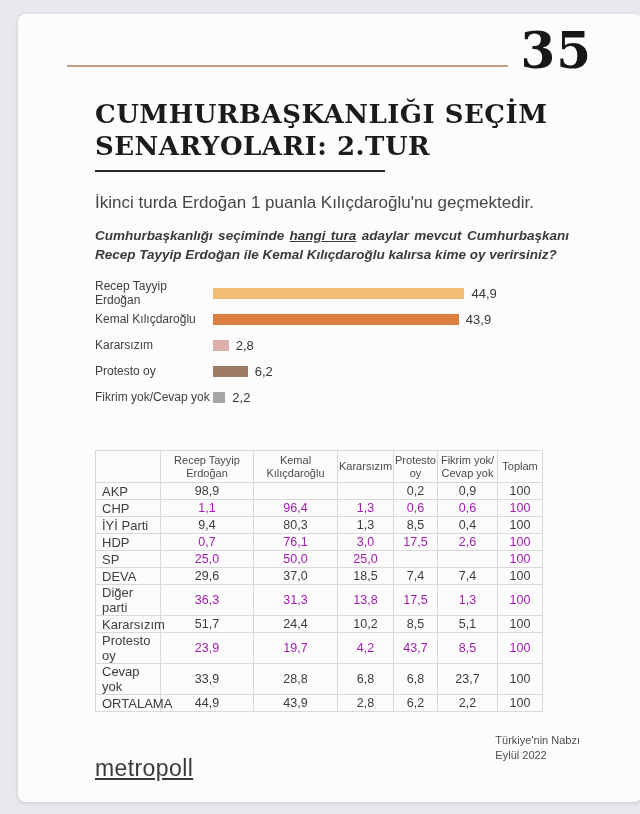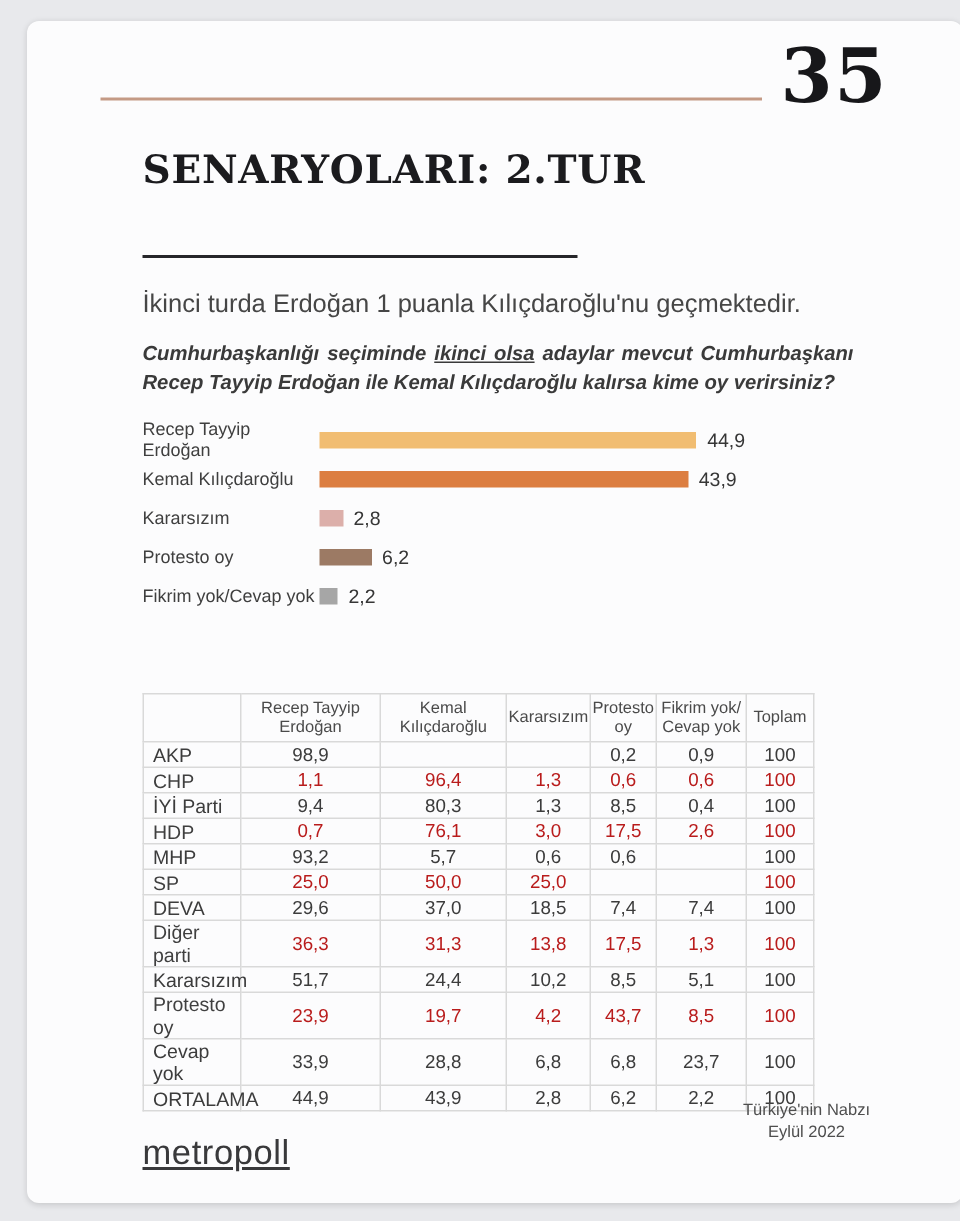--- a/index.html
+++ b/index.html
@@ -51,63 +51,64 @@
     font-size:12px; color:#3f3f3f;
   }
   .bar { height:11px; flex:0 0 auto; }
   .bar-value { margin-left:7px; font-size:13px; color:#363636; }
   .table-intro {
     position:absolute; left:77px; top:412px; width:478px;
     font-size:13.5px; font-weight:700; line-height:19px;
     color:#3a3a3a; text-align:justify;
   }
   table.crosstab {
-    position:absolute; left:77px; top:448px; width:447px;
+    position:absolute; left:77px; top:436px; width:447px;
     border-collapse:collapse; table-layout:fixed;
   }
   .crosstab th, .crosstab td { border:1px solid #d9d9d9; }
   .crosstab th {
     height:32px; font-weight:400; font-size:11px; line-height:13px;
     color:#4a4a4a; text-align:center; vertical-align:middle;
     white-space:pre-line; padding:1px 1px;
   }
   .crosstab td {
     height:17px; font-size:12.5px; text-align:center;
     vertical-align:middle; padding:0 2px;
   }
   .crosstab td.row-label { text-align:left; padding-left:6px; color:#3f3f3f; font-size:13px; }
   .crosstab tr.dark td { color:#3c3c3c; }
-  .crosstab tr.tan td { color:#b91c1c; }
+  .crosstab tr.tan td { color:#a21caf; }
   .crosstab tr.tan td.row-label { color:#3f3f3f; }
   .crosstab tr.bold td { font-weight:400; }
   .footer-logo {
     position:absolute; left:77px; top:741px;
     font-size:23px; font-weight:500; letter-spacing:0.4px; color:#39393b;text-decoration:underline;
   }
   .footer-right {
     position:absolute; right:62px; top:719px;
-    text-align:center; font-size:11px; line-height:15px; color:#4e4e4e;
+    text-align:left; font-size:11px; line-height:15px; color:#4e4e4e;
   }
 </style>
 </head>
 <body>
 
 <div class="page">
 
   <div class="header-rule"></div>
   <div class="page-number">35</div>
 
   <div class="report-title">
+    <div>CUMHURBAŞKANLIĞI SEÇİM</div>
     <div>SENARYOLARI: 2.TUR</div>
   </div>
   <div class="title-underline"></div>
 
   <div class="subtitle">İkinci turda Erdoğan 1 puanla Kılıçdaroğlu'nu geçmektedir.</div>
 
-  <div class="survey-question"><span>Cumhurbaşkanlığı seçiminde </span><span class="u">ikinci olsa</span><span> adaylar mevcut Cumhurbaşkanı Recep Tayyip Erdoğan ile Kemal Kılıçdaroğlu kalırsa kime oy verirsiniz?</span></div>
+  <div class="survey-question"><span>Cumhurbaşkanlığı seçiminde </span><span class="u">hangi tura</span><span> adaylar mevcut Cumhurbaşkanı Recep Tayyip Erdoğan ile Kemal Kılıçdaroğlu kalırsa kime oy verirsiniz?</span></div>
 
   <div class="bar-chart">
       <div class="chart-row">
         <span class="bar-label">Recep Tayyip Erdoğan</span>
         <div class="bar" style="width: 251.44px; background: rgb(241, 189, 114);"></div>
         <span class="bar-value">44,9</span>
       </div>
       <div class="chart-row">
         <span class="bar-label">Kemal Kılıçdaroğlu</span>
         <div class="bar" style="width: 245.84px; background: rgb(220, 126, 65);"></div>
@@ -186,29 +187,20 @@
         </tr>
         <tr class="tan">
           <td class="row-label">HDP</td>
           <td>0,7</td>
           <td>76,1</td>
           <td>3,0</td>
           <td>17,5</td>
           <td>2,6</td>
           <td>100</td>
         </tr>
-        <tr class="dark">
-          <td class="row-label">MHP</td>
-          <td>93,2</td>
-          <td>5,7</td>
-          <td>0,6</td>
-          <td>0,6</td>
-          <td></td>
-          <td>100</td>
-        </tr>
         <tr class="tan">
           <td class="row-label">SP</td>
           <td>25,0</td>
           <td>50,0</td>
           <td>25,0</td>
           <td></td>
           <td></td>
           <td>100</td>
         </tr>
         <tr class="dark">

